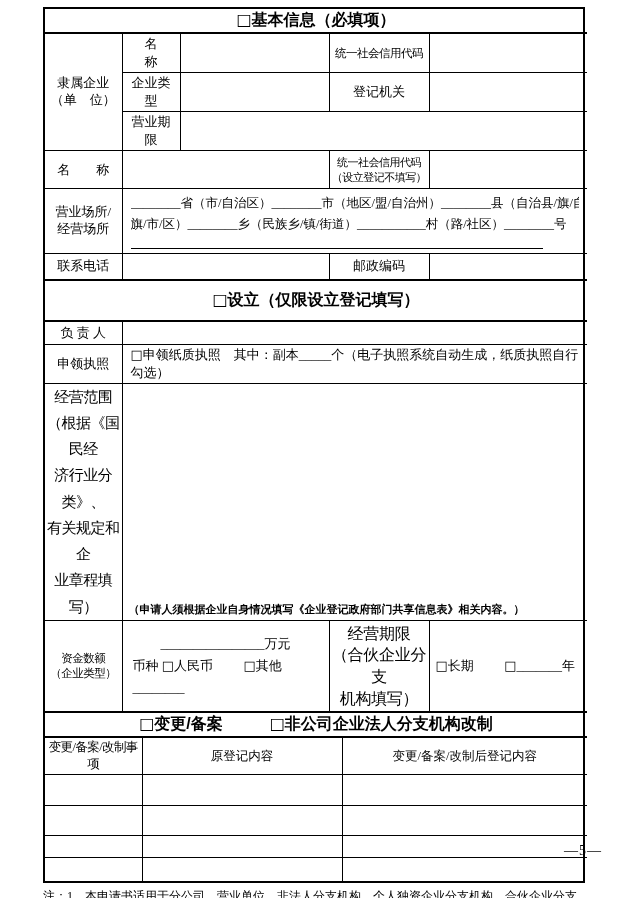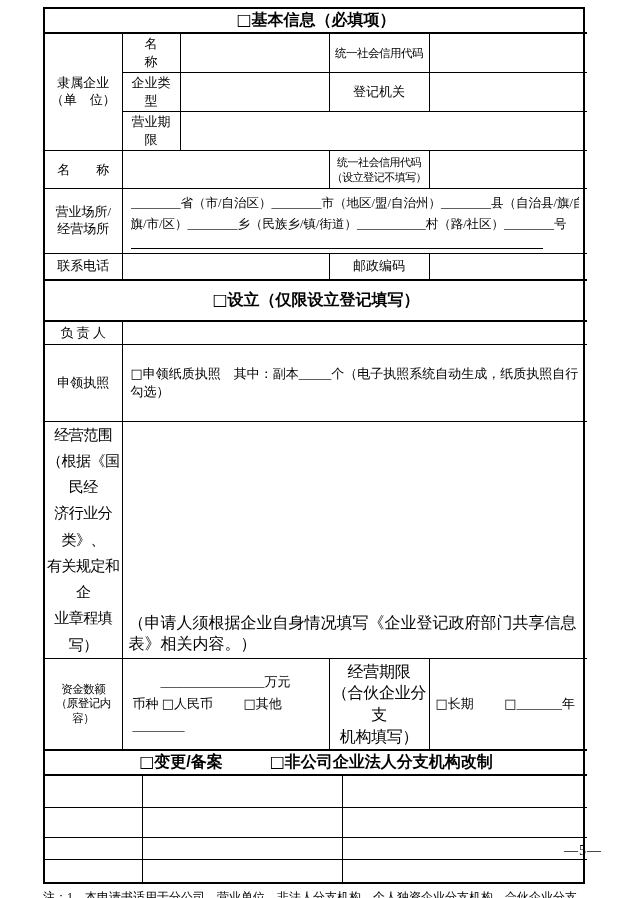--- a/index.html
+++ b/index.html
@@ -27,22 +27,22 @@
     padding:1px 0;
   }
   .cb { font-family:"DejaVu Sans","Liberation Sans",sans-serif; }
   .two-line { line-height:1.3; text-align:center; }
   .addr-cell { padding:4px 8px; line-height:1.7; font-size:12.5px; vertical-align:top; }
   .addr-line { white-space:nowrap; overflow:hidden; }
   .addr-rule { border-bottom:1px solid #000; width:92%; height:13px; }
   .scope-label td, .small-label { font-size:11.5px; letter-spacing:-0.5px; }
   .scope-lines { line-height:1.75; text-align:center; font-size:15px; letter-spacing:-0.5px; padding:0; }
   .scope-content { vertical-align:bottom; padding:3px 6px; }
-  .scope-note { font-size:16px; }
-  .license-cell { padding:20px 8px; }
+  .scope-note { font-size:11px;font-weight:bold; }
+  .license-cell { padding:1px 8px; }
   .amount-cell { padding:2px 10px; line-height:1.7; }
   .amount-top { text-align:center; }
   .term-label { line-height:1.35; text-align:center; font-size:16px; letter-spacing:-0.3px; padding:2px 0; }
   .uscc2 { line-height:1.35; text-align:center; font-size:11px; letter-spacing:-0.5px; padding:2px 0; }
   .opts-cell { padding:2px 6px; }
   .gap { display:inline-block; width:24px; }
   .gap-lg { display:inline-block; width:38px; }
   .t2 td { text-align:center; font-size:12.5px; }
   .squeeze { font-size:11px; letter-spacing:-0.6px; }
   .notes { margin-top:5px; font-size:12px; line-height:1.35; }
@@ -142,21 +142,21 @@
           <div>业章程填写）</div>
         </td>
         <td colspan="4" class="scope-content">
           <div class="scope-note">（申请人须根据企业自身情况填写《企业登记政府部门共享信息表》相关内容。）</div>
         </td>
       </tr>
 
       <tr style="height:58px">
         <td class="label two-line small-label">
           <div>资金数额</div>
-          <div>（原登记内容）</div>
+          <div>（企业类型）</div>
         </td>
         <td colspan="2" class="amount-cell">
           <div class="amount-top"><span>________________</span><span>万元</span></div>
           <div>
             <span>币种</span>
             <span class="cb">□</span><span>人民币</span>
             <span class="gap"></span>
             <span class="cb">□</span><span>其他</span>
             <span>________</span>
           </div>
@@ -183,20 +183,25 @@
     </tbody>
       </table>
 
     <table class="t2">
       <colgroup>
         <col style="width:97px">
           <col style="width:200px">
           <col style="width:245px">
       </colgroup>
       <tbody>
+          <tr style="height:27px">
+        <td class="squeeze">变更/备案/改制事项</td>
+        <td>原登记内容</td>
+        <td>变更/备案/改制后登记内容</td>
+      </tr>
       <tr style="height:31px">
         <td></td>
         <td></td>
         <td></td>
       </tr>
       <tr style="height:30px">
         <td></td>
         <td></td>
         <td></td>
       </tr>

